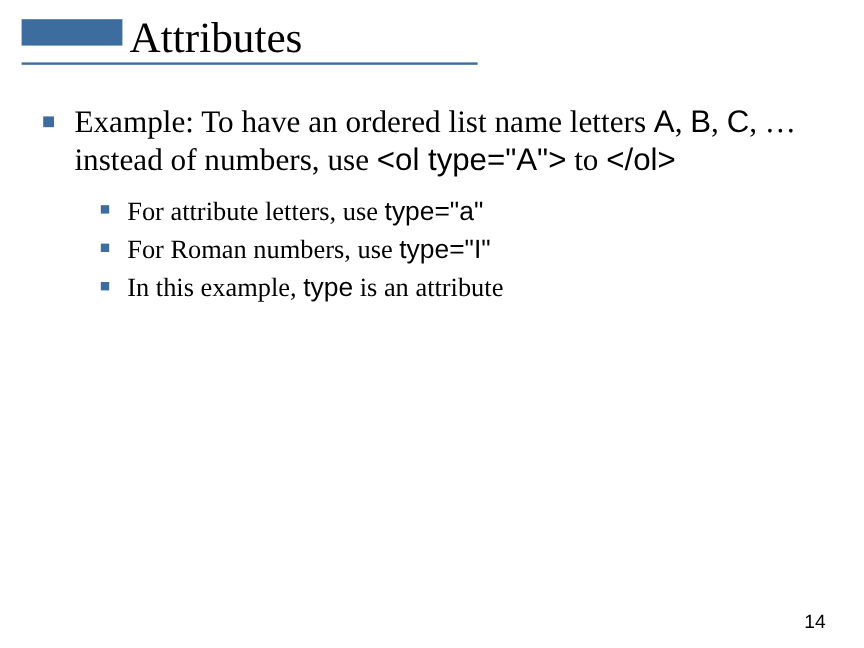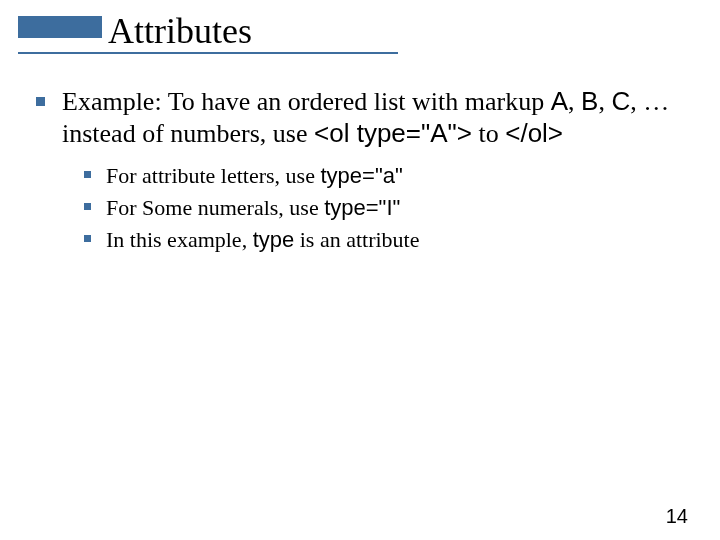--- a/index.html
+++ b/index.html
@@ -85,49 +85,49 @@
     left: 2px;
     top: 10px;
     width: 7px;
     height: 7px;
     background: #3d6d9e;
   }
   .page-number {
     position: absolute;
     right: 16px;
     bottom: 12px;
-    font-size: 20px;
+    font-size: 16px;
     font-family: Arial, sans-serif;
     color: #000;
   }
   .sans { font-family: Arial, Helvetica, sans-serif; }
   .italic { font-style: italic; }
 </style>
 </head>
 <body>
 
 <div class="slide">
 
   <div class="title-bar"></div>
   <div class="title-underline"></div>
   <div class="title-text">Attributes</div>
 
   <div class="content">
     <ul class="toplist">
 
 
       <li>
-        <span>Example: To have an ordered list with markup </span><span class="sans">A</span><span>, </span><span class="sans">B</span><span>, </span><span class="sans">C</span><span>, … instead of numbers, use </span><span class="sans">&lt;ol type="A"&gt;</span><span> to </span><span class="sans">&lt;/ol&gt;</span>
+        <span>Example: To have an ordered list name letters </span><span class="sans">A</span><span>, </span><span class="sans">B</span><span>, </span><span class="sans">C</span><span>, … instead of numbers, use </span><span class="sans">&lt;ol type="A"&gt;</span><span> to </span><span class="sans">&lt;/ol&gt;</span>
 
         <ul class="sublist">
           <li>
             <span>For attribute letters, use </span><span class="sans">type="a"</span>
           </li>
           <li>
-            <span>For Some numerals, use </span><span class="sans">type="I"</span>
+            <span>For Roman numbers, use </span><span class="sans">type="I"</span>
           </li>
           <li>
             <span>In this example, </span><span class="sans">type</span><span> is an attribute</span>
           </li>
         </ul>
       </li>
 
     </ul>
   </div>
 

